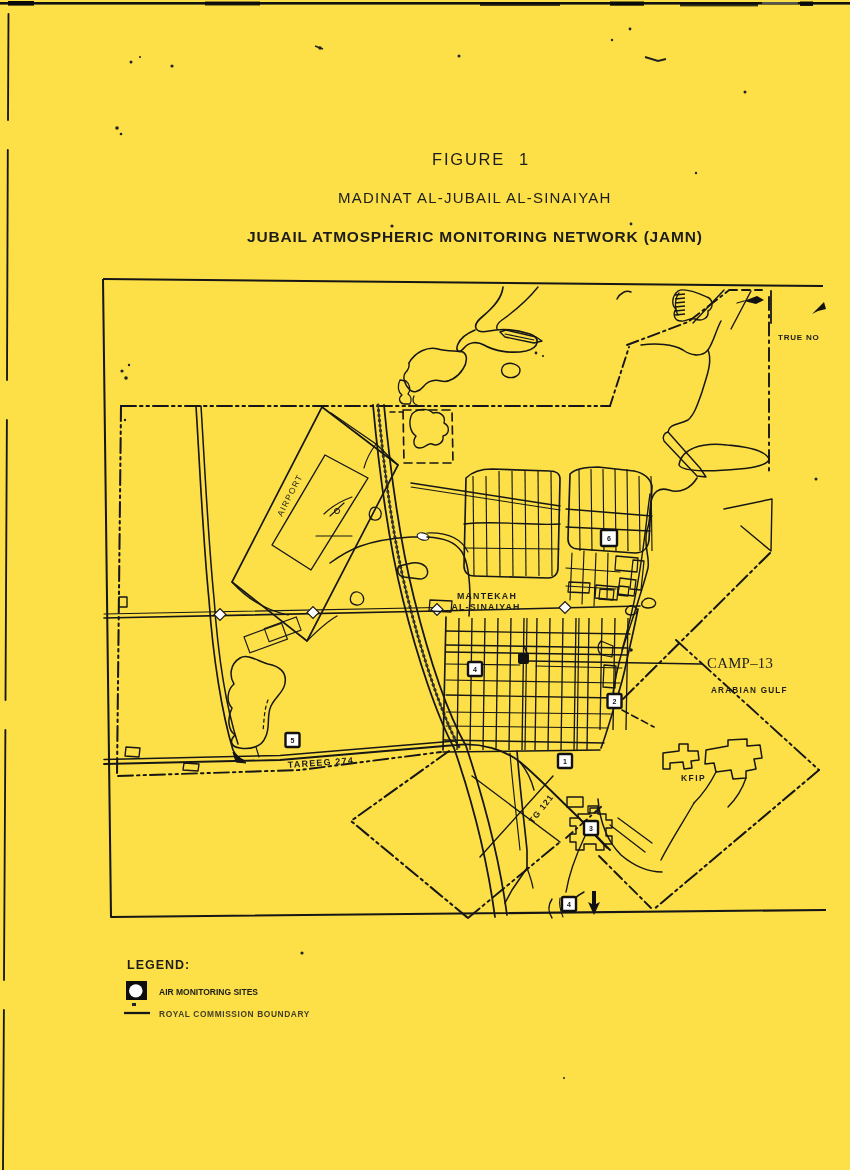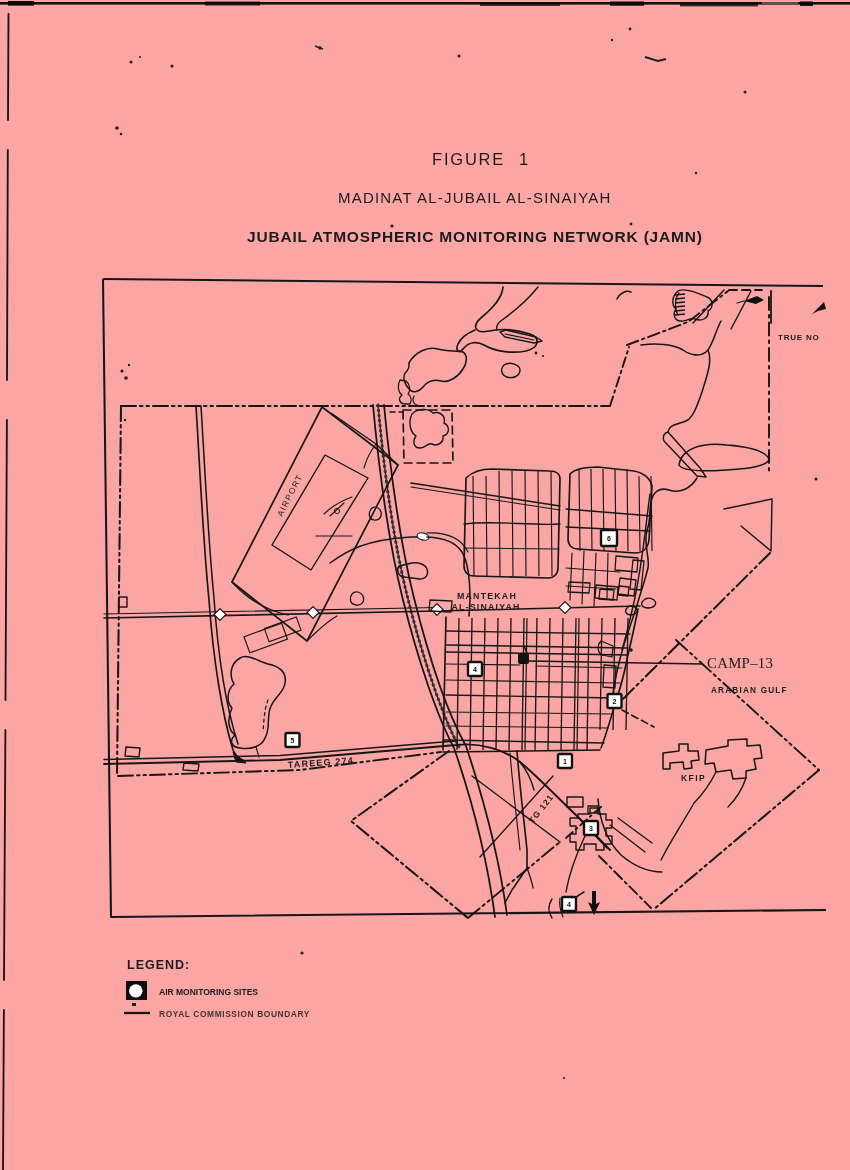--- a/index.html
+++ b/index.html
@@ -1,15 +1,15 @@
 <!DOCTYPE html>
 <html><head><meta charset="utf-8">
 <style>
 html,body{margin:0;padding:0;background:#fff;}
-#page{position:relative;width:850px;height:1170px;background:#fca5a5;overflow:hidden;}
+#page{position:relative;width:850px;height:1170px;background:#fde047;overflow:hidden;}
 </style></head><body>
 <div id="page">
 <svg width="850" height="1170" viewBox="0 0 850 1170" xmlns="http://www.w3.org/2000/svg">
 <defs>
         <filter id="blur1">
           <feGaussianBlur stdDeviation="0.6"></feGaussianBlur>
         </filter>
       </defs>
 <rect x="0" y="2" width="850" height="2.6" fill="#111"></rect>
 <rect x="8" y="1" width="26" height="4.6" fill="#0a0a0a"></rect>

